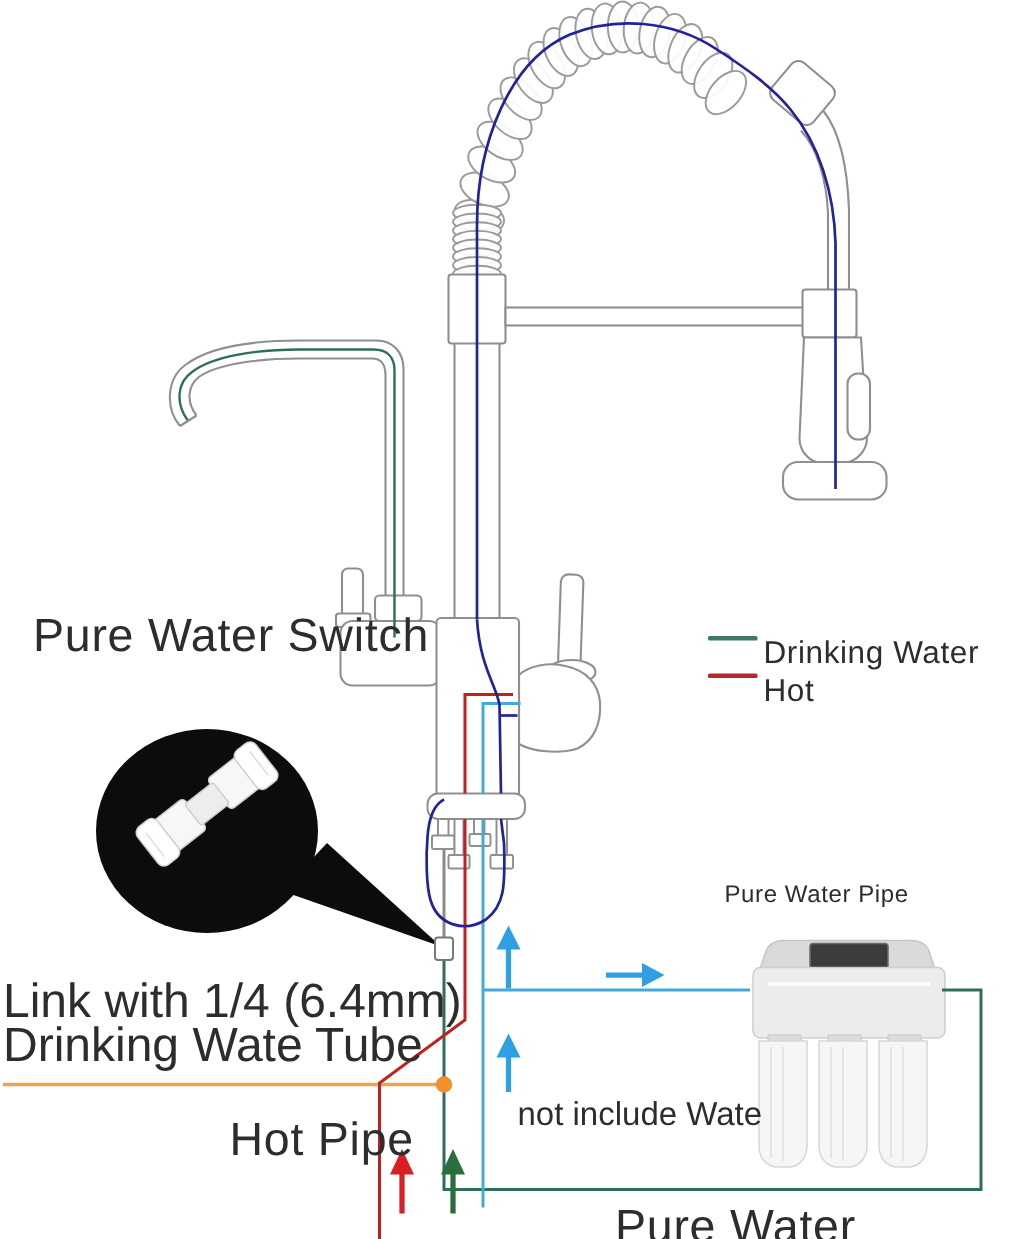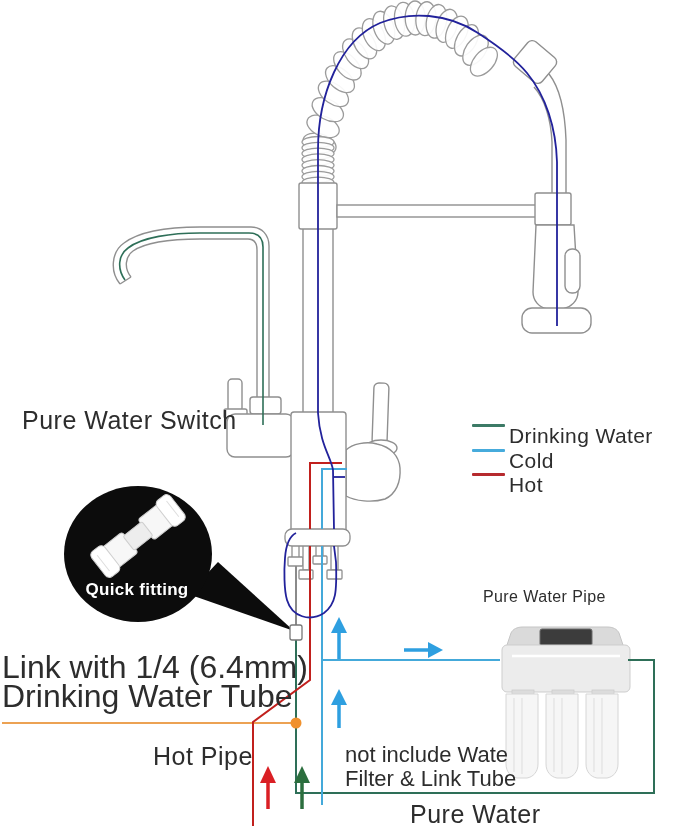--- a/index.html
+++ b/index.html
@@ -2,29 +2,29 @@
 <html><head>
 <meta charset="utf-8">
 <style>
   html,body{margin:0;padding:0;background:#ffffff;}
   #stage{
     position:relative;width:679px;height:826px;overflow:hidden;
     background:#ffffff;font-family:"Liberation Sans",sans-serif;
   }
   #diagram{position:absolute;left:0;top:0;}
   .lbl{position:absolute;color:#2d2d2d;white-space:nowrap;}
-  .lbl-big{font-size:25px;letter-spacing:0.5px;}
+  .lbl-big{font-size:31px;letter-spacing:0.5px;}
   .lbl-med{font-size:16px;letter-spacing:0.4px;}
   #pure-water-switch-label{left:22px;top:406px;}
   #link-tube-label{left:2px;top:653px;font-size:32px;line-height:29px;}
   #hot-pipe-label{left:153px;top:742px;}
   #pure-water-label{left:410px;top:800px;}
   #pure-water-pipe-label{left:483px;top:588px;}
   #cold-pipe-label{left:374px;top:674px;}
-  #not-include-note{left:345px;top:731px;font-size:22px;line-height:24px;white-space:nowrap;margin-top:12px;}
+  #not-include-note{left:345px;top:731px;font-size:22px;line-height:24px;white-space:nowrap;}
   #quick-fitting-label{
     left:76px;top:580px;width:122px;text-align:center;
     font-size:17px;font-weight:bold;color:#ffffff;letter-spacing:0.3px;
   }
   #legend{position:absolute;left:472px;top:424px;display:flex;flex-direction:column;gap:3.6px;}
   .legend-row{display:flex;align-items:flex-start;height:21px;gap:4px;}
   .legend-swatch{width:33px;height:3px;flex:0 0 auto;border-radius:1px;}
   .legend-label{font-size:21px;color:#2d2d2d;letter-spacing:0.4px;white-space:nowrap;}
 </style>
 </head>
@@ -208,40 +208,34 @@
   </svg>
 
   <div class="lbl lbl-big" id="pure-water-switch-label">Pure Water Switch</div>
 
   <div id="legend">
     <div class="legend-row">
       <span class="legend-swatch" style="background: rgb(60, 122, 102);"></span>
       <span class="legend-label">Drinking Water</span>
     </div>
     <div class="legend-row">
-      <span class="legend-swatch" style="background: rgb(70, 171, 220);"></span>
-      <span class="legend-label">Cold</span>
-    </div>
-    <div class="legend-row">
       <span class="legend-swatch" style="background: rgb(182, 42, 46);"></span>
       <span class="legend-label">Hot</span>
     </div>
   </div>
 
-  <div class="lbl" id="quick-fitting-label">Quick fitting</div>
 
   <div class="lbl" id="link-tube-label">
     <div>Link with 1/4 (6.4mm)</div>
-    <div>Drinking Water Tube</div>
+    <div>Drinking Wate Tube</div>
   </div>
 
   <div class="lbl lbl-med" id="pure-water-pipe-label">Pure Water Pipe</div>
 
 
   <div class="lbl" id="not-include-note">
     <div>not include Wate</div>
-    <div>Filter &amp; Link Tube</div>
   </div>
 
   <div class="lbl lbl-big" id="hot-pipe-label">Hot Pipe</div>
 
   <div class="lbl lbl-big" id="pure-water-label">Pure Water</div>
 </div>
 
 </body></html>

